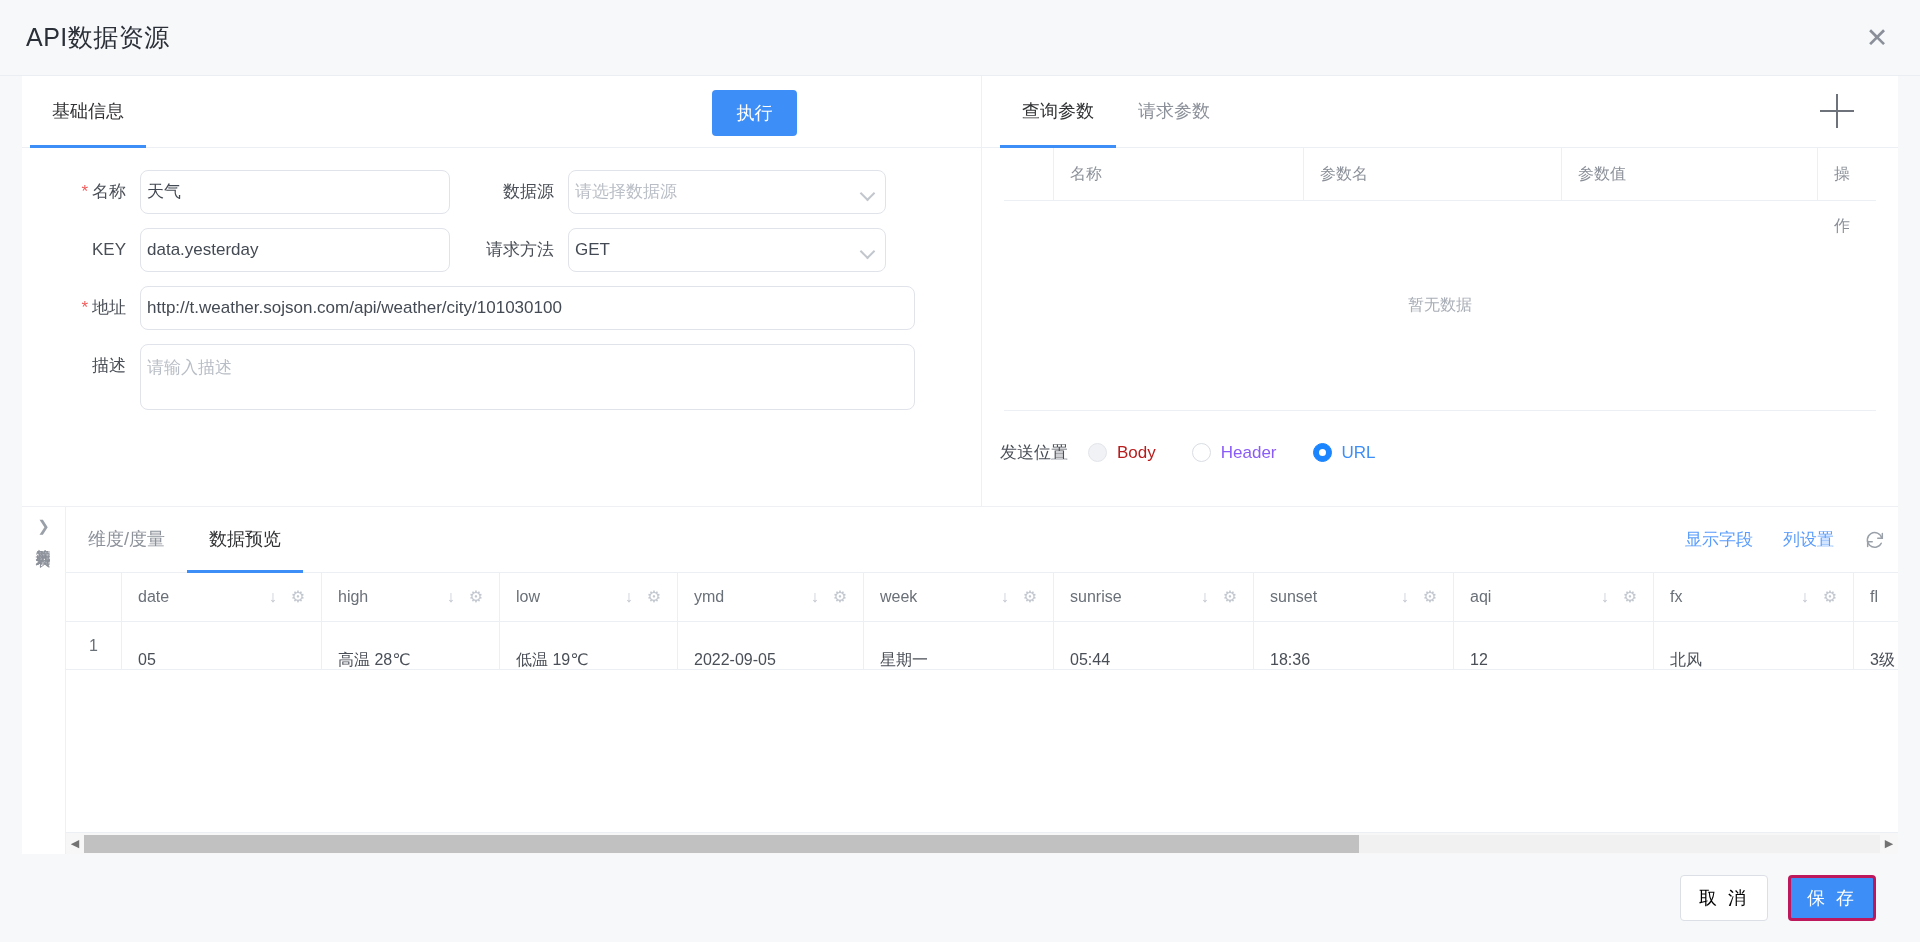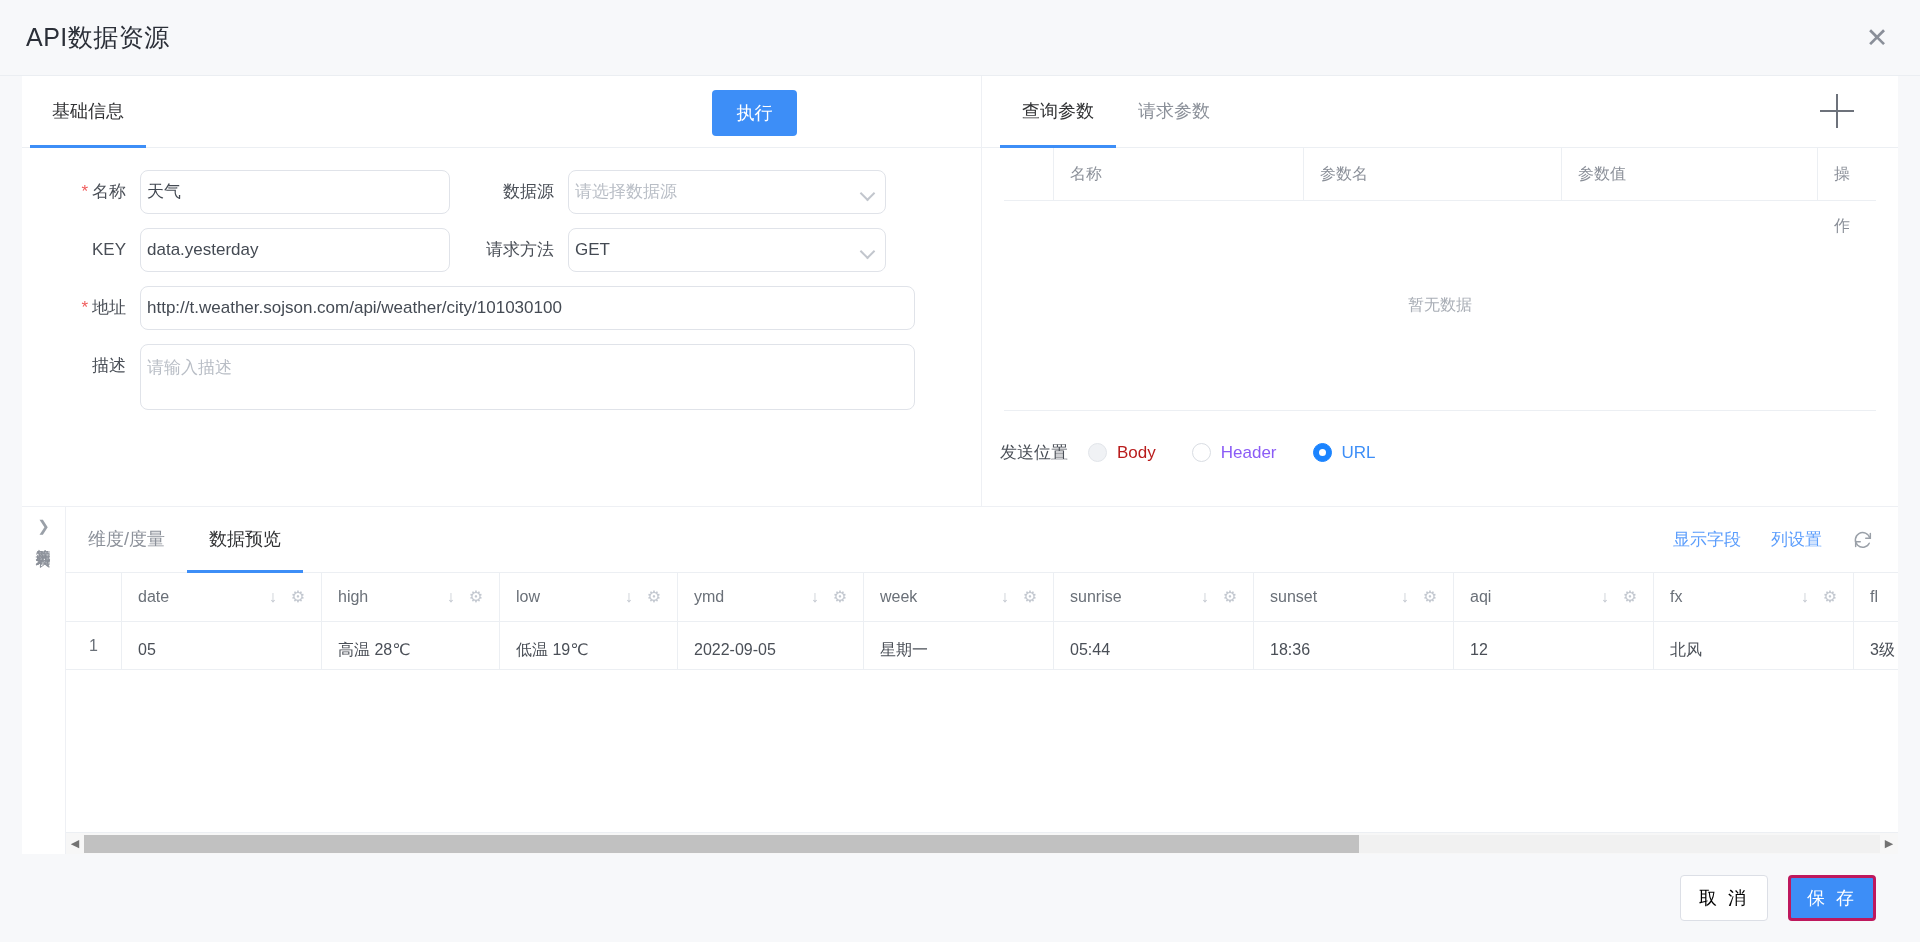--- a/index.html
+++ b/index.html
@@ -156,31 +156,31 @@
   .prev-head { height:66px; display:flex; align-items:flex-start; position:relative; border-bottom:1px solid #eceff3; }
   .prev-tab {
     height:65px; line-height:65px; padding:0 22px; font-size:18px;
     color:#8b9099; cursor:pointer; position:relative;
   }
   .prev-tab.active { color:#303133; }
   .prev-tab.active::after {
     content:""; position:absolute; left:0; right:0; bottom:-1px;
     height:3px; background:#3d8ef7;
   }
-  .prev-actions { position:absolute; right:24px; top:0; height:65px; display:flex; align-items:center; }
+  .prev-actions { position:absolute; right:12px; top:0; height:65px; display:flex; align-items:center; }
   .link { color:#5b9dfc; font-size:17px; margin-left:30px; cursor:pointer; }
   .refresh-ico { margin-left:30px; cursor:pointer; color:#9aa0a8; display:flex; align-items:center; }
 
   .grid-wrap { flex:1; position:relative; overflow:hidden; }
   .grid { width:100%; }
   .grow { display:flex; }
   .ghead { border-bottom:1px solid #eceff3; }
   .gh, .gc {
     border-right:1px solid #eceff3;
-    padding:4px 16px; height:48px; line-height:48px;
+    padding:14px 16px; height:48px; line-height:48px;
     font-size:16px; white-space:nowrap; overflow:hidden;
     flex:0 0 auto;
   }
   .gh { color:#6a7078; display:flex; align-items:center; }
   .gh .ghlabel { flex:1; }
   .gh-icons { display:flex; align-items:center; gap:14px; color:#c3c8d0; }
   .gc { color:#4a4f57; border-bottom:1px solid #eceff3; }
   .col-idx { width:56px; justify-content:center; text-align:center; padding:0; color:#6a7078; }
   .col-date { width:200px; }
   .col-high { width:178px; }

